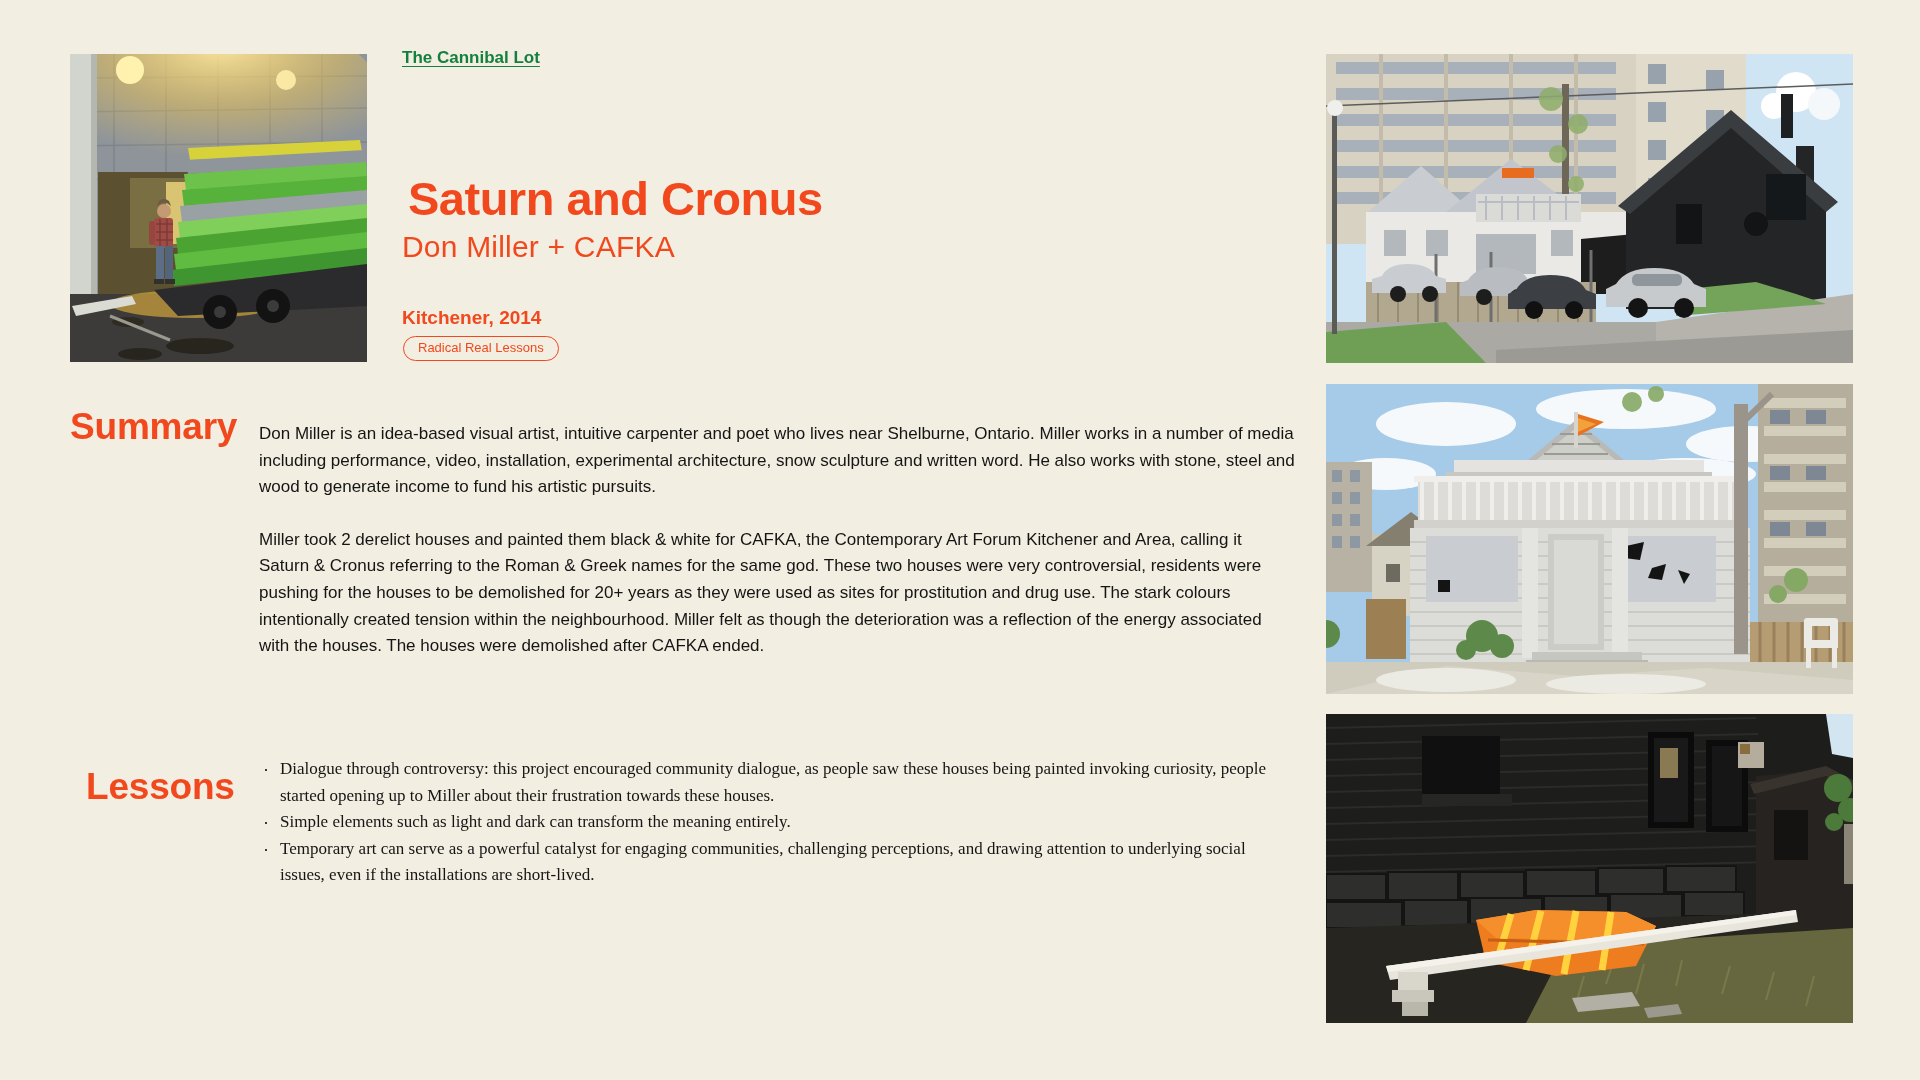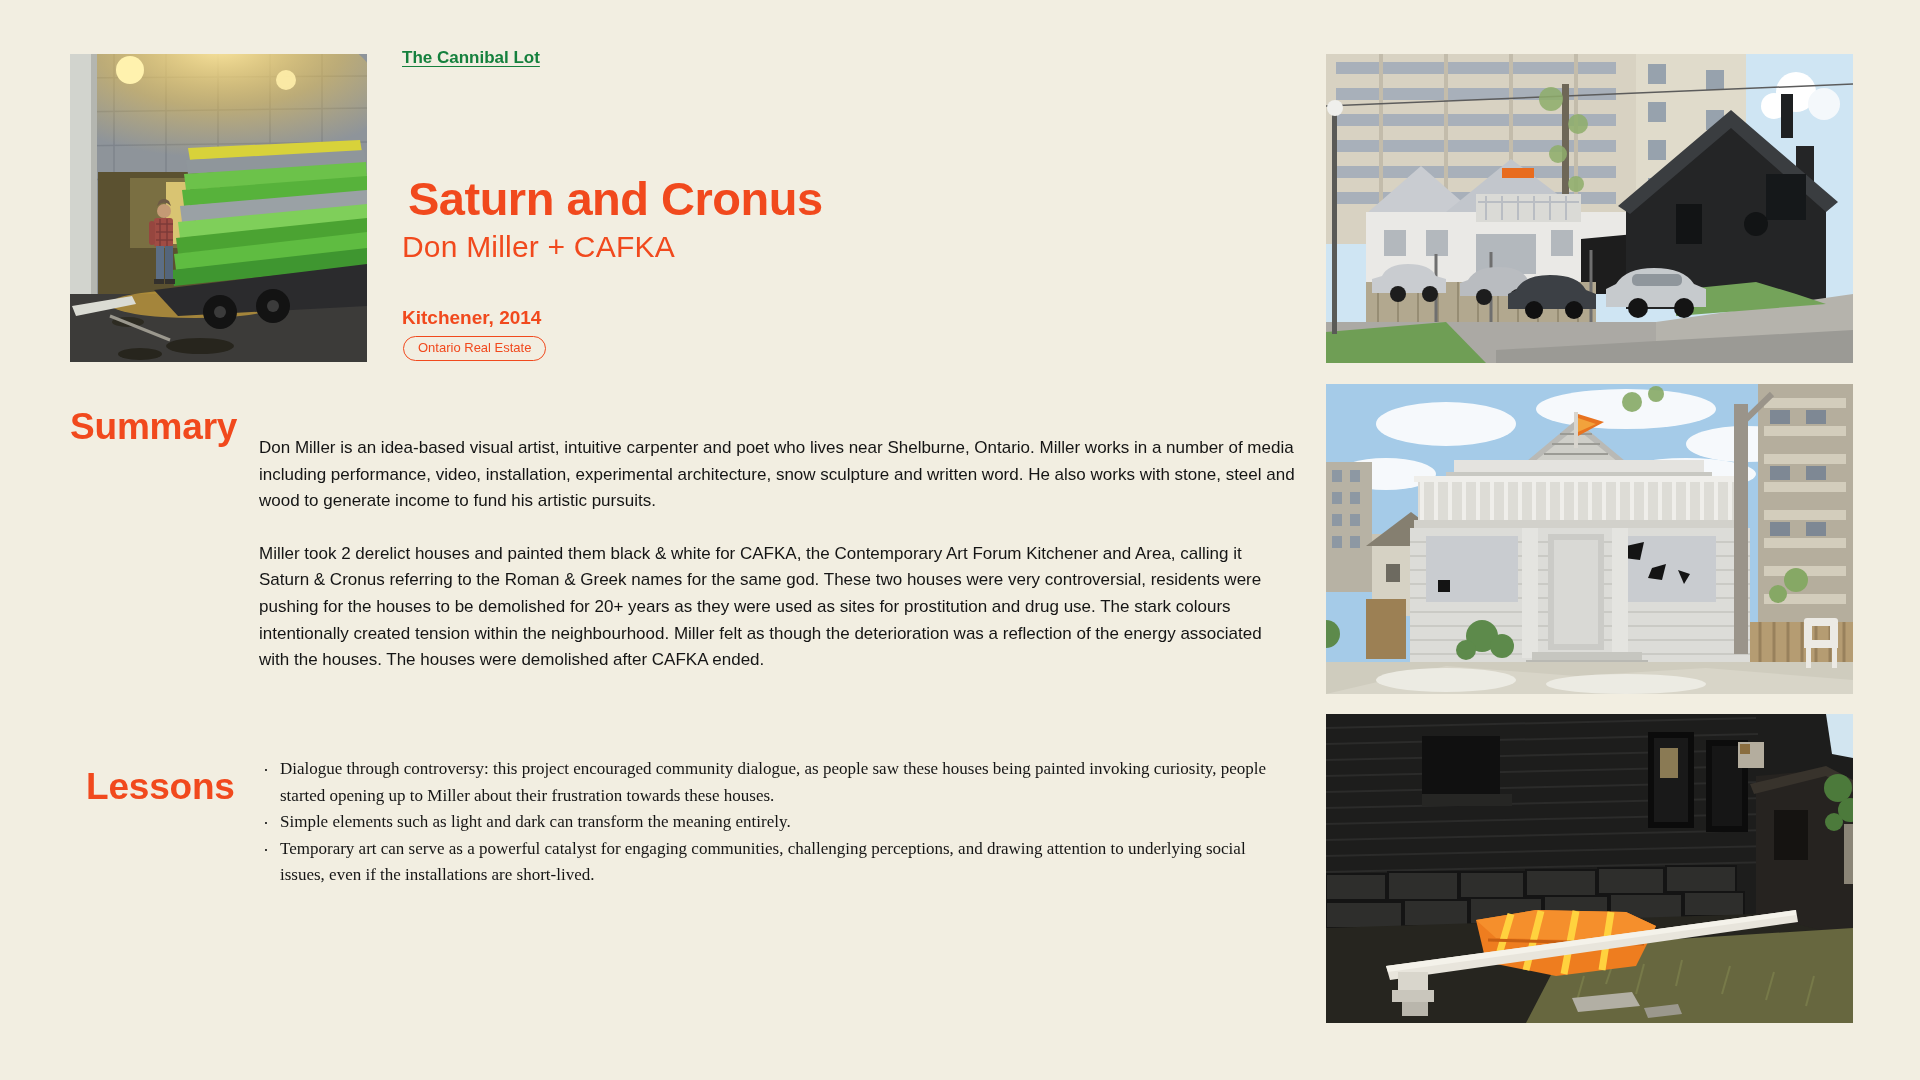--- a/index.html
+++ b/index.html
@@ -50,21 +50,21 @@
   
   .section-h{
     font-size:37px;font-weight:700;color:#F1491D;letter-spacing:-0.2px;
   }
   #summary-h{left:70px;top:406px;}
   #lessons-h{left:70px;top:750px;}
   .body-copy{
     left:259px;top:417px;width:1036px;
     font-size:17px;line-height:26.6px;font-weight:400;
   }
-  .body-copy p{margin:18px 0 26px 0;}
+  .body-copy p{margin:4px 0 26px 0;}
   .lessons{
     left:263px;top:756px;width:1012px;
     font-size:17px;line-height:26.6px;
   }
   .lesson{display:flex;gap:11px;align-items:flex-start;}
   .lesson .bullet{flex:0 0 auto;font-size:18px;line-height:26.6px;}
   .lesson .lesson-text{flex:1;font-family:Liberation Serif, serif;}
 </style>
 </head>
 <body>
@@ -143,21 +143,21 @@
     <ellipse cx="58" cy="268" rx="16" ry="5" fill="#2d2b22"></ellipse>
     <polygon points="2,252 62,242 66,250 6,262" fill="#dadbd3"></polygon>
     <line x1="40" y1="262" x2="100" y2="286" stroke="#9b988e" stroke-width="3"></line>
   </svg>
 </figure>
 
 <a class="abs crumb">The Cannibal Lot</a>
 <h1 class="abs title" style="margin:8px;">Saturn and Cronus</h1>
 <div class="abs artist">Don Miller + CAFKA</div>
 <div class="abs loc">Kitchener, 2014</div>
-<button class="abs pill">Ontario Real Estate</button>
+<button class="abs pill">Radical Real Lessons</button>
 
 <h2 class="abs section-h" id="summary-h" style="margin:0;">Summary</h2>
 <div class="abs body-copy">
   <p>Don Miller is an idea-based visual artist, intuitive carpenter and poet who lives near Shelburne, Ontario. Miller works in a number of media including performance, video, installation, experimental architecture, snow sculpture and written word. He also works with stone, steel and wood to generate income to fund his artistic pursuits.</p>
   <p>Miller took 2 derelict houses and painted them black &amp; white for CAFKA, the Contemporary Art Forum Kitchener and Area, calling it Saturn &amp; Cronus referring to the Roman &amp; Greek names for the same god. These two houses were very controversial, residents were pushing for the houses to be demolished for 20+ years as they were used as sites for prostitution and drug use. The stark colours intentionally created tension within the neighbourhood. Miller felt as though the deterioration was a reflection of the energy associated with the houses. The houses were demolished after CAFKA ended.</p>
 </div>
 
 <h2 class="abs section-h" id="lessons-h" style="margin:16px;">Lessons</h2>
 <div class="abs lessons">
   <div class="lesson">

